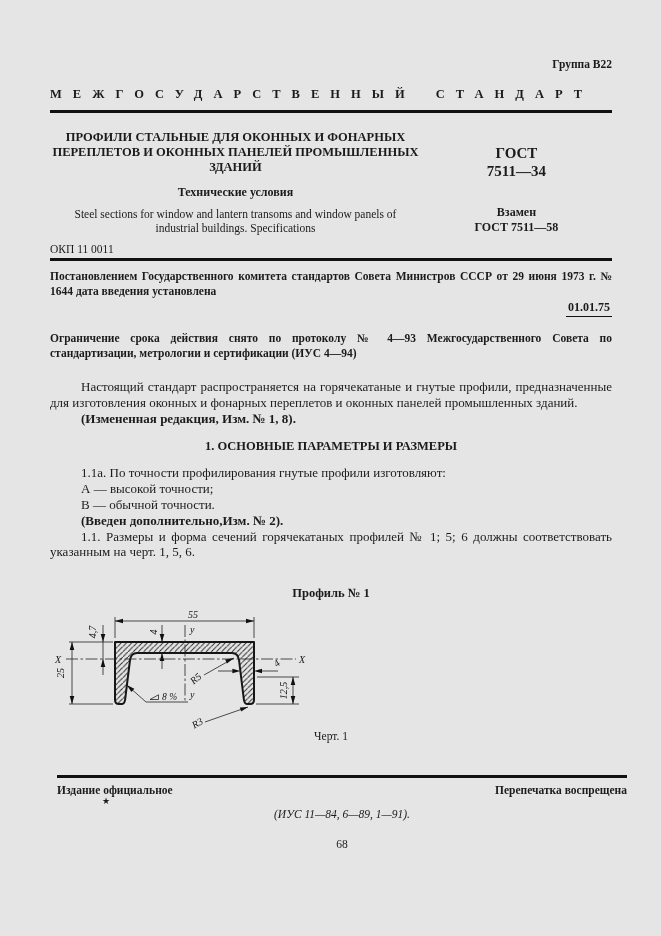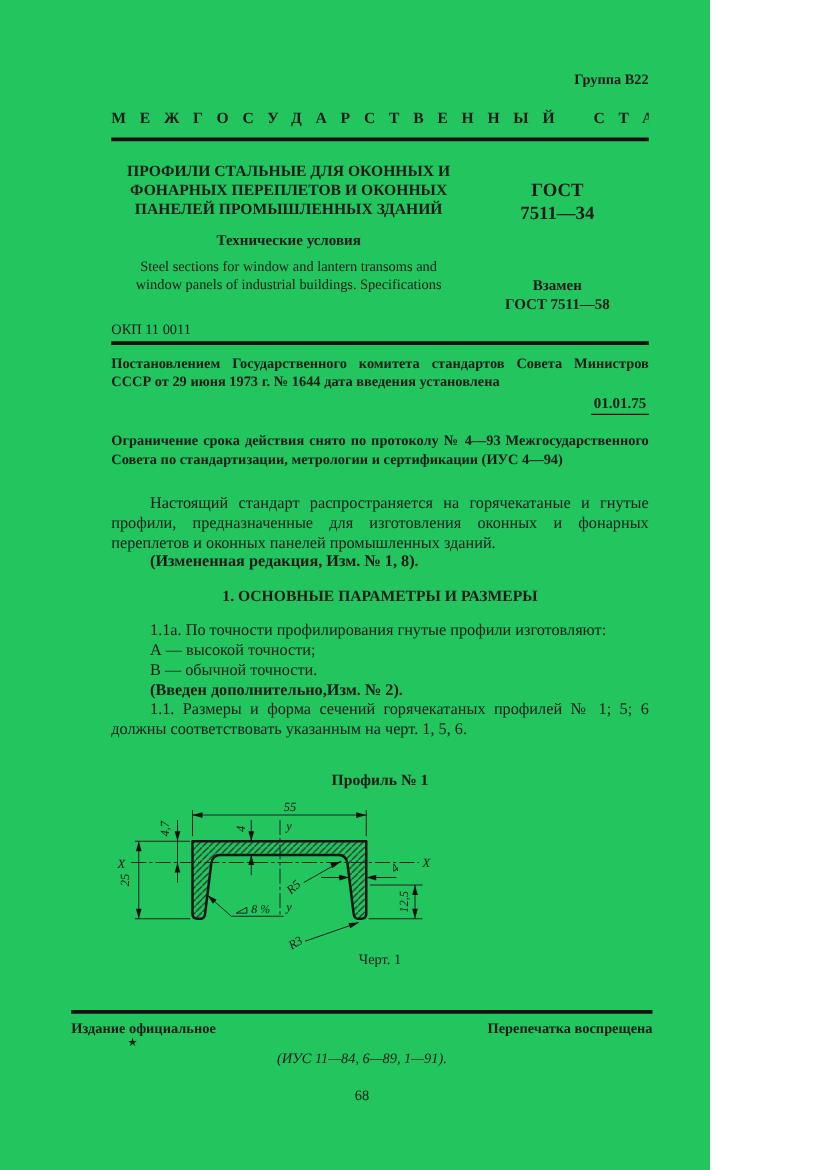--- a/index.html
+++ b/index.html
@@ -1,59 +1,59 @@
 <!DOCTYPE html>
 <html><head>
 <meta charset="utf-8">
 <style>
   * { box-sizing: border-box; margin: 0; padding: 0; }
   html,body { background:#ffffff; }
   .page {
     position: relative;
-    width: 568px; height: 936px;
-    background: #22c55e;
+    width: 661px; height: 936px;
+    background: #e5e5e5;
     color: #1b1b1b;
     font-family: "Liberation Serif", serif;
-    padding: 58px 49px 0 89px;
+    padding: 58px 49px 0 50px;
     overflow: hidden;
   }
   .bold { font-weight: bold; }
   .group-label { font-size: 11.5px; font-weight: bold; text-align: right; }
   .standard-header {
     margin-top: 17px;
     font-size: 12.5px; font-weight: bold;
     letter-spacing: 11px; word-spacing: 6px;
     white-space: nowrap; overflow: hidden;
   }
   .rule { height: 3px; background: #111; }
   .rule-1 { margin-top: 8px; }
   .rule-2 { margin-top: 3px; }
   .title-block { margin-top: 17px; display: flex; }
   .title-left { width: 66%; }
   .title-ru { font-size: 12.5px; font-weight: bold; line-height: 15px; text-align: center; }
   .subtitle { margin-top: 10px; font-size: 12px; font-weight: bold; text-align: center; }
   .title-en { margin-top: 7px; font-size: 11.5px; line-height: 14px; text-align: center; padding: 0 14px; }
-  .title-right { width: 34%; display: flex; flex-direction: column; align-items: center; padding-top: 14px; gap: 16px; }
+  .title-right { width: 34%; display: flex; flex-direction: column; align-items: center; padding-top: 14px; }
   .gost-code { font-size: 15px; font-weight: bold; line-height: 18px; text-align: center; }
   .replaces { margin-top: 25px; font-size: 12px; font-weight: bold; line-height: 14.5px; text-align: center; }
   .okp { margin-top: 8px; font-size: 11.5px; }
   .meta { font-size: 11.5px; font-weight: bold; line-height: 15px; text-align: justify; }
   .meta-1 { margin-top: 8px; }
   .meta-2 { margin-top: 14px; }
   .date-line { text-align: right; font-size: 12px; font-weight: bold; margin-top: 1px; }
   .date-line span { border-bottom: 1.5px solid #111; padding: 0 2px 1px 2px; display: inline-block; }
   .body-par { font-size: 13px; line-height: 15.8px; text-align: justify; }
   .indent { text-indent: 31px; }
   .scope { margin-top: 18px; }
   .section-heading { margin-top: 13px; font-size: 12.5px; font-weight: bold; text-align: center; }
   .clause-11a { margin-top: 11px; }
   .profile-heading { margin-top: 26px; font-size: 12.5px; font-weight: bold; text-align: center; }
   .figure { margin-top: 4px; }
   .figure-caption { margin-top: -9px; font-size: 11.5px; text-align: center; }
-  .footer { position: absolute; left: 57px; right: 46px; top: 775px; margin-top: 33px; }
+  .footer { position: absolute; left: 57px; right: 34px; top: 775px; }
   .footer-row { margin-top: 6px; display: flex; justify-content: space-between; font-size: 11.5px; font-weight: bold; }
   .star { margin-left: 45px; font-size: 9px; line-height: 10px; }
   .edition-note { margin-top: 7px; font-size: 11.5px; font-style: italic; line-height: 16px; text-align: center; }
   .edition-note-2 { margin-top: 0; }
   .page-number { margin-top: 16px; font-size: 11.5px; text-align: center; }
   svg .dimtext {
     font-family: "Liberation Serif", serif;
     font-style: italic; font-size: 10px; fill: #161616;
   }
   svg .slopetext { font-family: "Liberation Serif", serif; font-style: italic; font-size: 9.5px; fill: #161616; }

